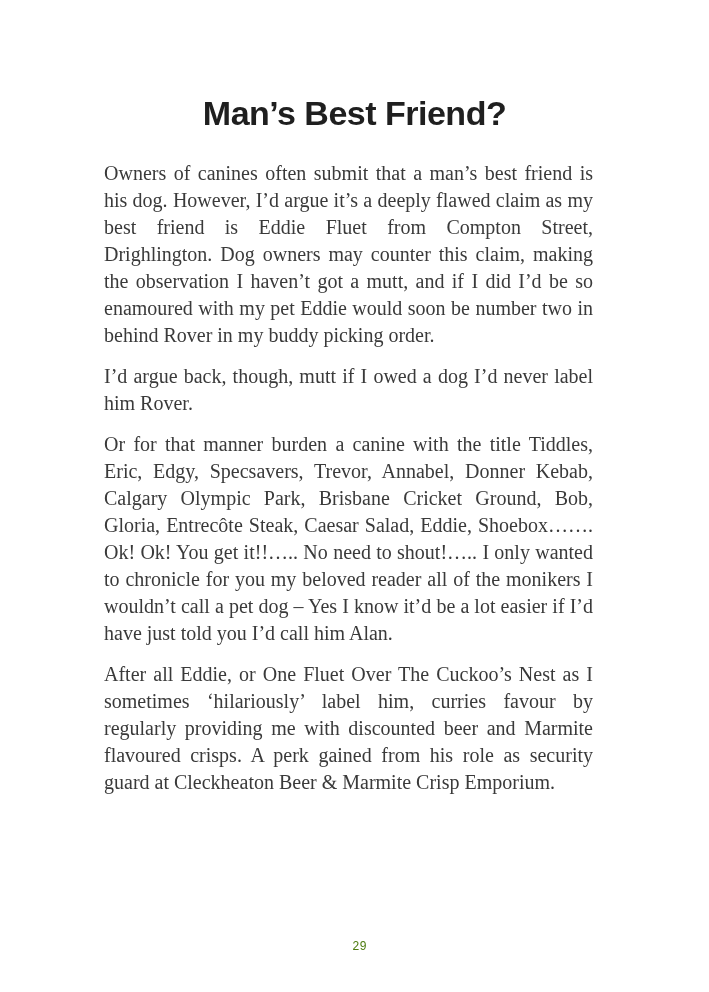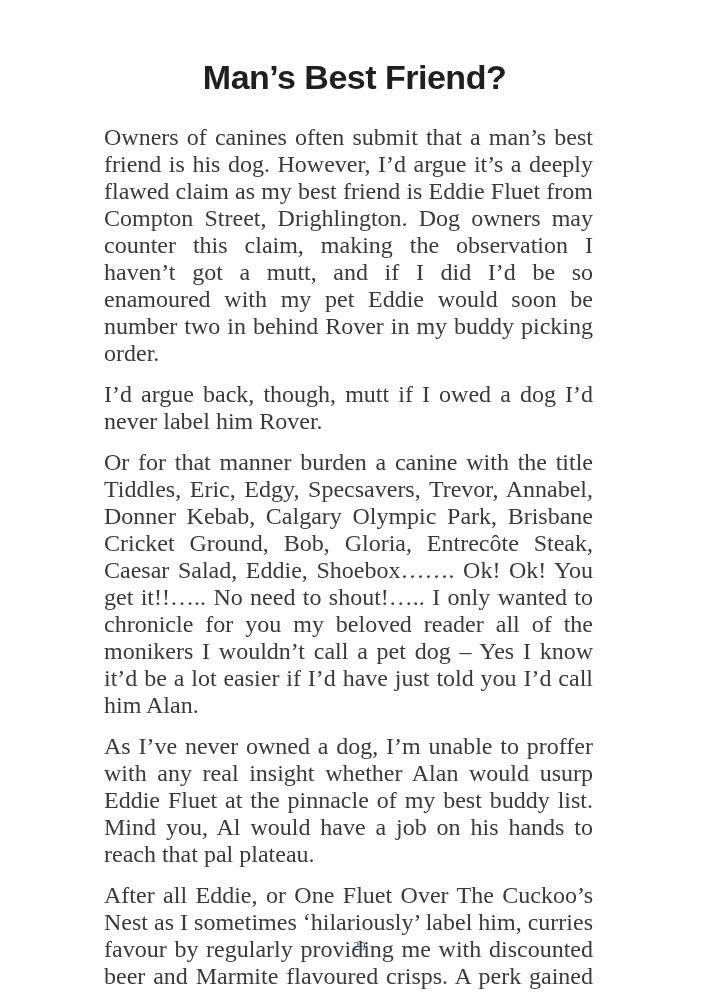--- a/index.html
+++ b/index.html
@@ -7,60 +7,59 @@
     padding: 0;
     background: #ffffff;
   }
   .page {
     position: relative;
     width: 709px;
     height: 992px;
     margin: 0 auto;
     background: #ffffff;
     box-sizing: border-box;
-    padding: 57px 104px 0 104px;
+    padding: 93px 104px 0 104px;
     overflow: hidden;
   }
   .page-title {
     font-family: "Liberation Sans", "DejaVu Sans", sans-serif;
     font-weight: 700;
     font-size: 34px;
     line-height: 1.2;
     letter-spacing: -0.5px;
     color: #1f1f1f;
     text-align: center;
     margin: 0 0 26px 0;
   }
   .body-copy p {
     font-family: "Liberation Serif", "DejaVu Serif", serif;
-    font-size: 24px;
+    font-size: 20px;
     line-height: 27px;
     color: #3a3a3a;
     text-align: justify;
     margin: 0 12px 14px 0;
   }
   .page-number {
     position: absolute;
     bottom: 38px;
     left: 10px;
     right: 0;
     text-align: center;
-    font-family: Liberation Serif, serif;
+    font-family: Liberation Mono, monospace;
     font-size: 12px;
-    color: #0c4a6e;
+    color: #4d7c0f;
   }
 </style>
 </head>
 <body>
 
 <div class="page">
   <h1 class="page-title">Man’s Best Friend?</h1>
 
   <div class="body-copy">
     <p>Owners of canines often submit that a man’s best friend is his dog. However, I’d argue it’s a deeply flawed claim as my best friend is Eddie Fluet from Compton Street, Drighlington. Dog owners may counter this claim, making the observation I haven’t got a mutt, and if I did I’d be so enamoured with my pet Eddie would soon be number two in behind Rover in my buddy picking order.</p>
     <p>I’d argue back, though, mutt if I owed a dog I’d never label him Rover.</p>
     <p>Or for that manner burden a canine with the title Tiddles, Eric, Edgy, Specsavers, Trevor, Annabel, Donner Kebab, Calgary Olympic Park, Brisbane Cricket Ground, Bob, Gloria, Entrecôte Steak, Caesar Salad, Eddie, Shoebox……. Ok! Ok! You get it!!….. No need to shout!….. I only wanted to chronicle for you my beloved reader all of the monikers I wouldn’t call a pet dog – Yes I know it’d be a lot easier if I’d have just told you I’d call him Alan.</p>
-    <p>As I’ve never owned a dog, I’m unable to proffer with any real insight whether Alan would usurp Eddie Fluet at the pinnacle of my best buddy list. Mind you, Al would have a job on his hands to reach that pal plateau.</p>
     <p>After all Eddie, or One Fluet Over The Cuckoo’s Nest as I sometimes ‘hilariously’ label him, curries favour by regularly providing me with discounted beer and Marmite flavoured crisps. A perk gained from his role as security guard at Cleckheaton Beer &amp; Marmite Crisp Emporium.</p>
   </div>
 
   <div class="page-number">29</div>
 </div>
 
 </body></html>

